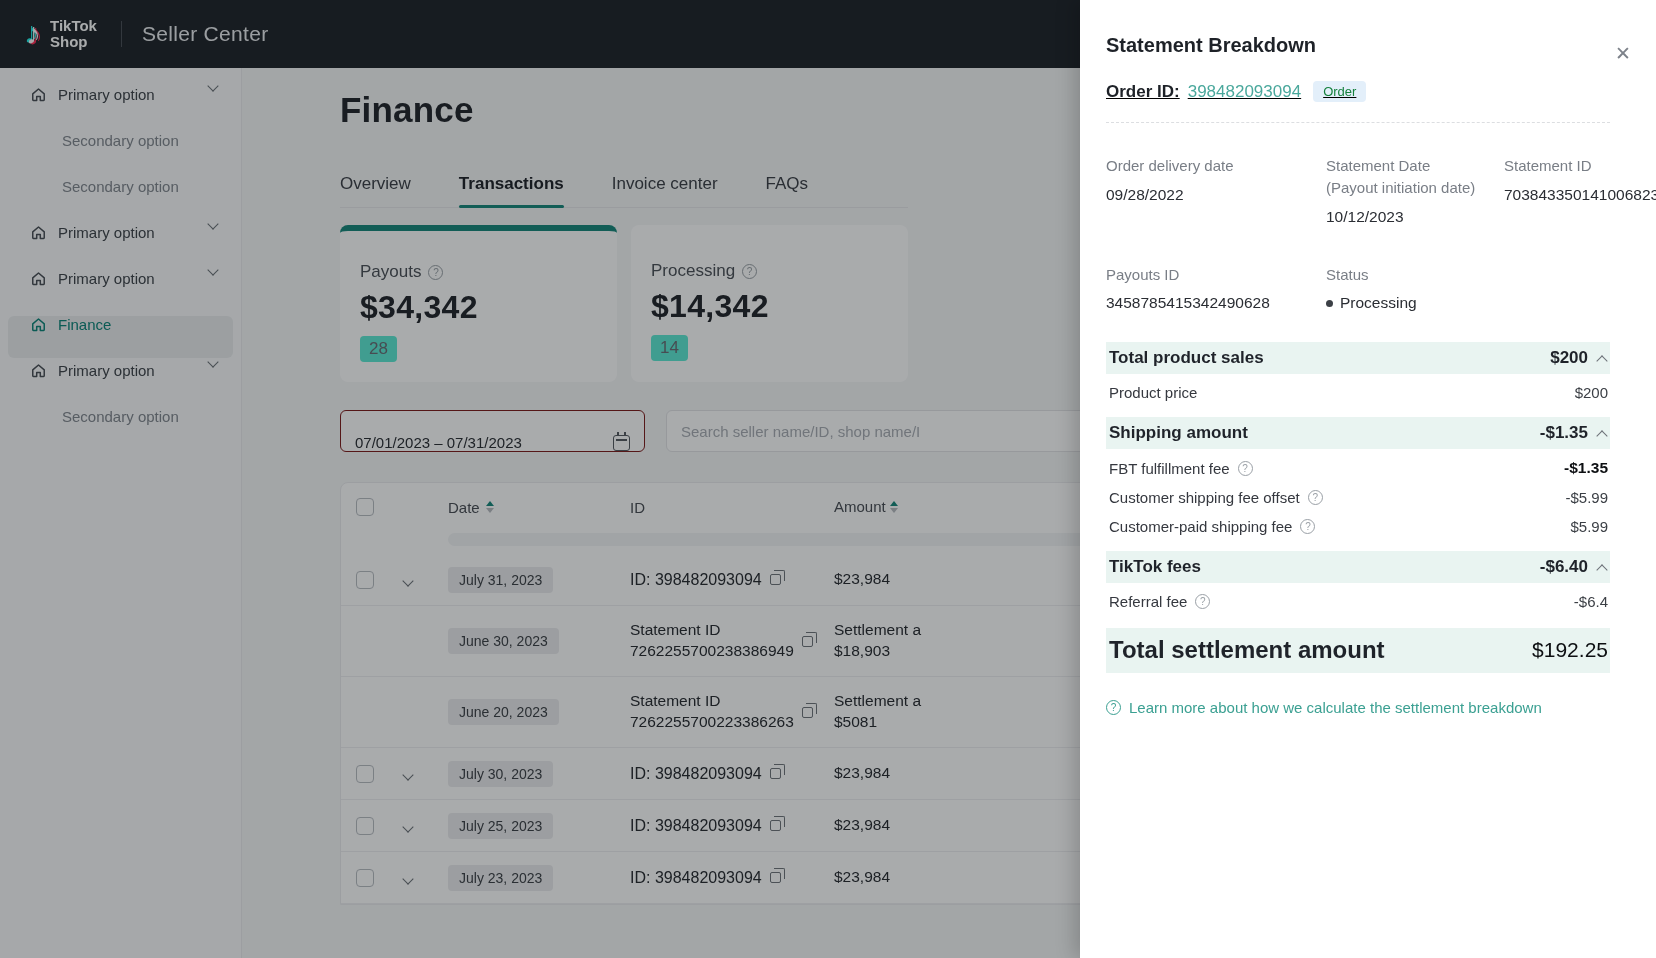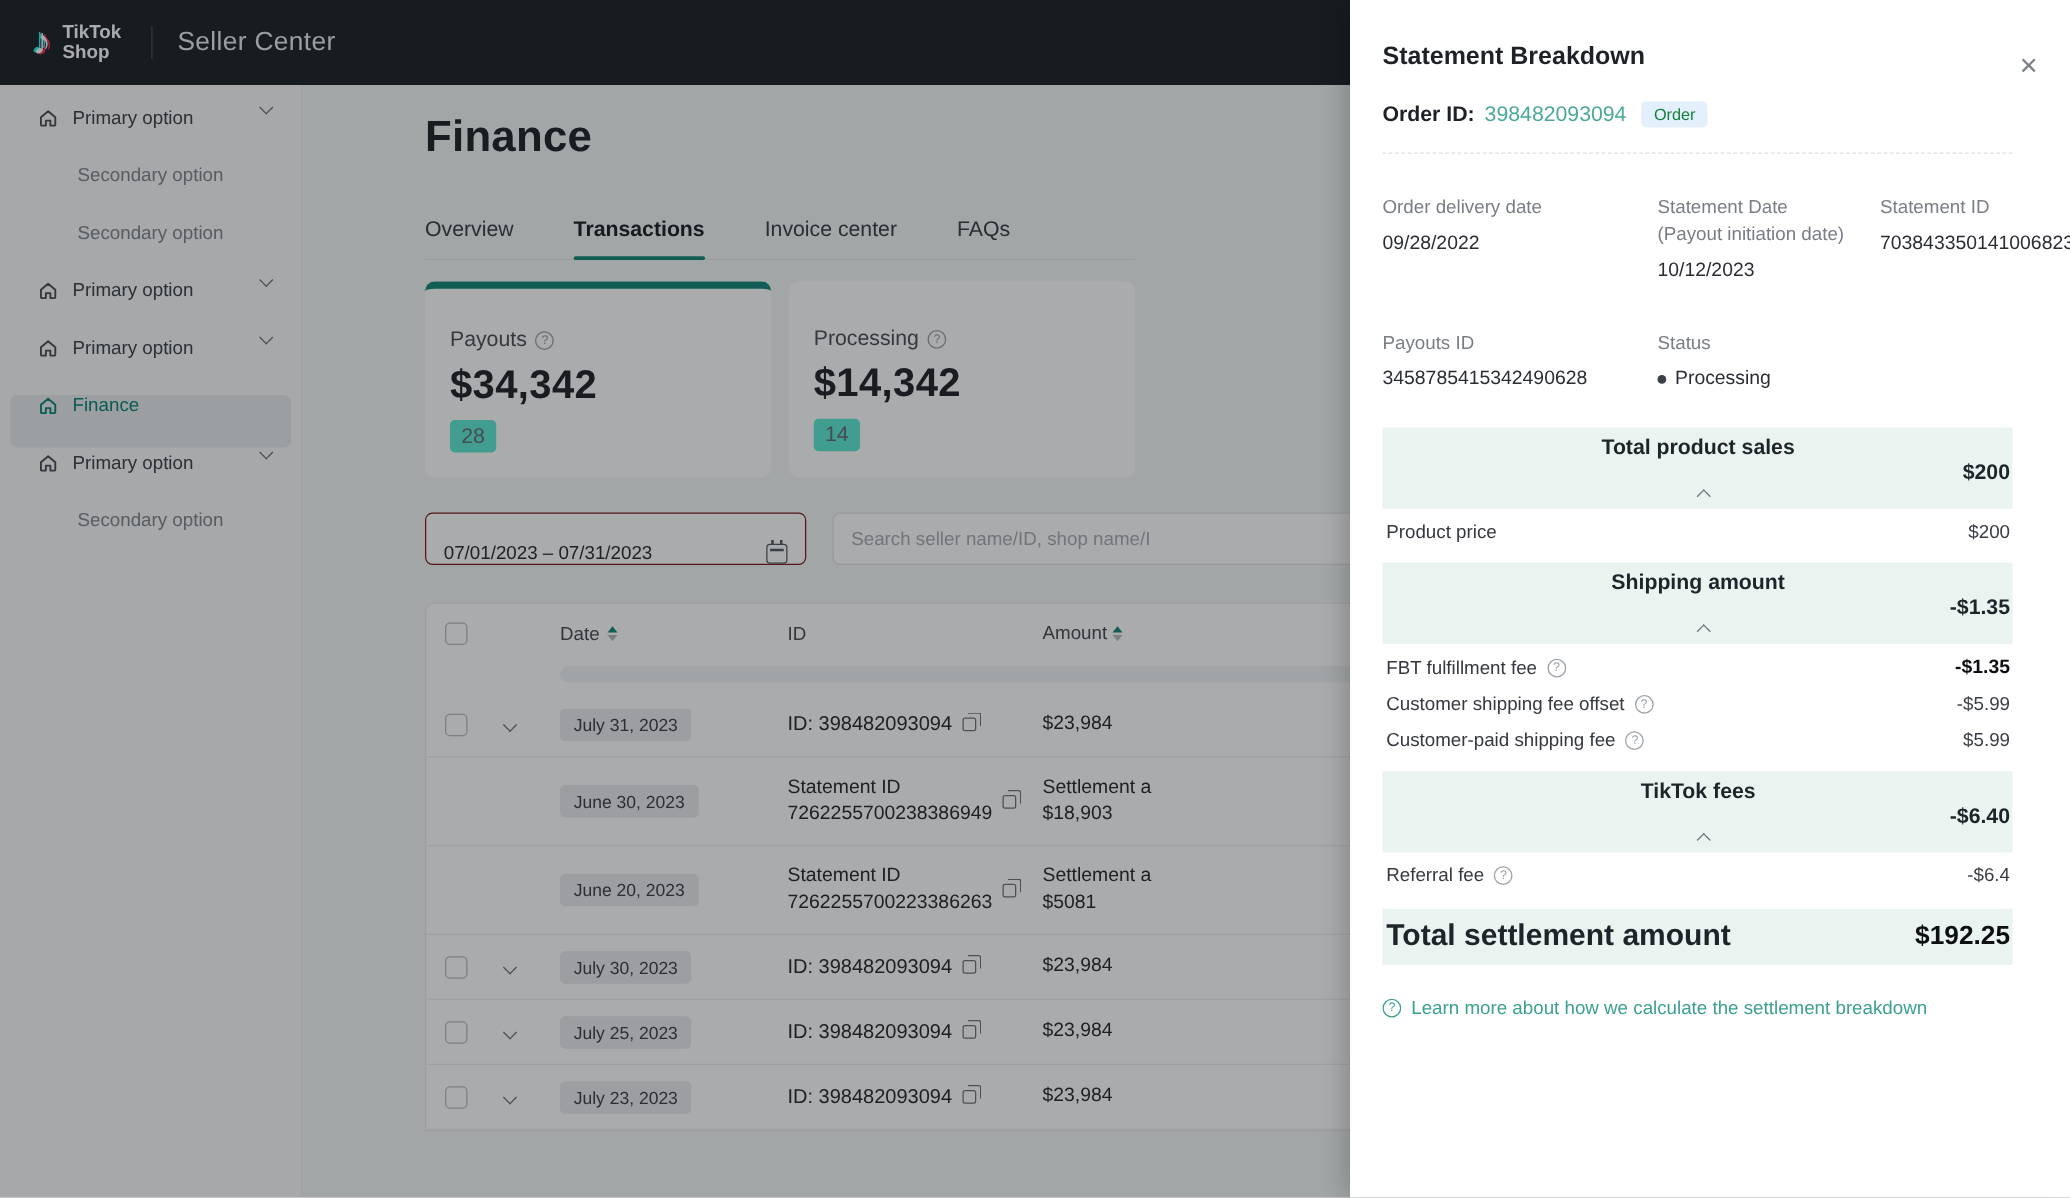--- a/index.html
+++ b/index.html
@@ -103,47 +103,47 @@
   
   .overlay { position:absolute; inset:0; background:rgba(10,13,16,0.35); z-index:40; }
 
   
   .drawer { position:absolute; top:0; right:0; width:576px; height:100%; background:#fff;
     z-index:50; box-shadow:-6px 0 18px rgba(0,0,0,.18); padding:34px 46px 0 26px; }
   .drawer-close { position:absolute; top:40px; right:20px; font-size:19px; color:#7d828a;
     cursor:pointer; width:26px; height:26px; display:flex; align-items:center; justify-content:center; }
   .drawer-close::after { content:"✕"; }
   .drawer-title { font-size:20px; font-weight:700; color:#1e2228; }
-  .order-row { margin-top:24px; display:flex; align-items:center; gap:8px; font-size:17px; }
+  .order-row { margin-top:24px; display:flex; align-items:center; gap:8px; font-size:17px;text-decoration:underline; }
   .order-label { font-weight:700; color:#1e2228; }
   .order-link { color:#4aa89c; cursor:pointer; }
   .order-badge { background:#e3effa; color:#15803d; font-size:13px; padding:3px 10px;
     border-radius:4px; margin-left:4px; }
   .dashed-div { border-top:1px dashed #dcdee1; margin-top:20px; }
 
   .details { display:grid; grid-template-columns:220px 178px 1fr; row-gap:38px; margin-top:32px; }
   .d-label { font-size:15px; color:#797e86; line-height:1.45; }
   .d-value { font-size:15.5px; color:#2a2d33; margin-top:9px; display:flex; align-items:center; gap:7px; }
   .status-dot { width:7px; height:7px; border-radius:50%; background:#3c4046; display:inline-block; }
 
   .breakdown { margin-top:30px; }
   .sec-head { background:#e9f4f1; display:flex; align-items:center; padding:6px 2px 6px 3px;
-    margin-top:14px;flex-direction:column; }
+    margin-top:14px; }
   .sec-head:first-child { margin-top:0; }
   .sec-title { font-size:17px; font-weight:700; color:#1f232a; }
   .sec-amt { margin-left:auto; font-size:17px; font-weight:700; color:#1f232a; }
   .sec-chev { margin-left:10px; margin-right:2px; cursor:pointer; }
   .sub-row { display:flex; align-items:center; padding:10px 2px 2px 3px; }
   .sub-label { font-size:15px; color:#35383f; display:flex; align-items:center; gap:8px; }
   .sub-val { margin-left:auto; font-size:15px; color:#3b3f45; }
   .sub-val.bold { color:#0d0f12; font-weight:700; font-size:15.5px; }
   .total-row { background:#e9f4f1; display:flex; align-items:center; padding:8px 2px 9px 3px;
     margin-top:16px; }
   .total-label { font-size:24px; font-weight:700; color:#1f232a; }
-  .total-val { margin-left:auto; font-size:21px; font-weight:700; color:#0d0f12; }
+  .total-val { margin-left:auto; font-size:21px; font-weight:400; color:#0d0f12; }
 
   .learn-more { margin-top:26px; display:flex; align-items:center; gap:8px; color:#3ba092;
     font-size:15px; cursor:pointer; }
   .learn-more .qmark { border-color:#3ba092; color:#3ba092; }
 </style>
 </head>
 <body>
 
 <div class="topbar">
   <span class="logo-note">♪</span>

